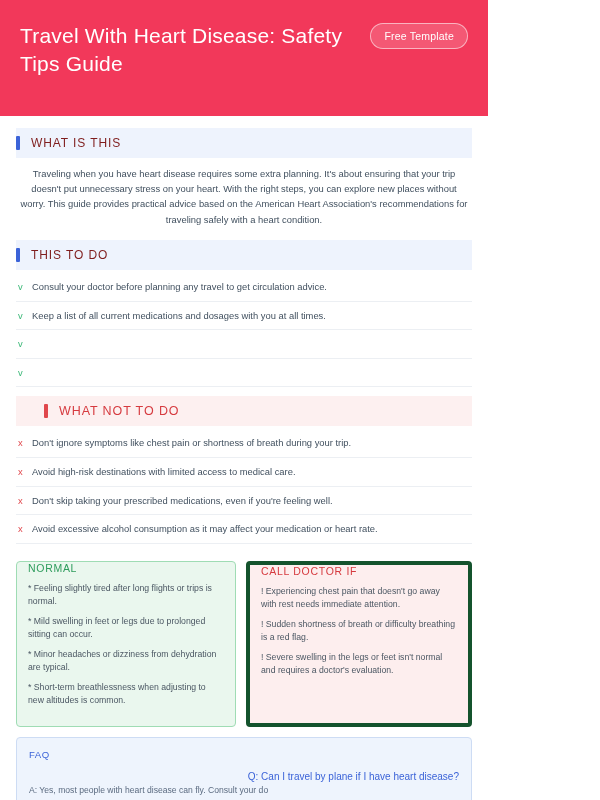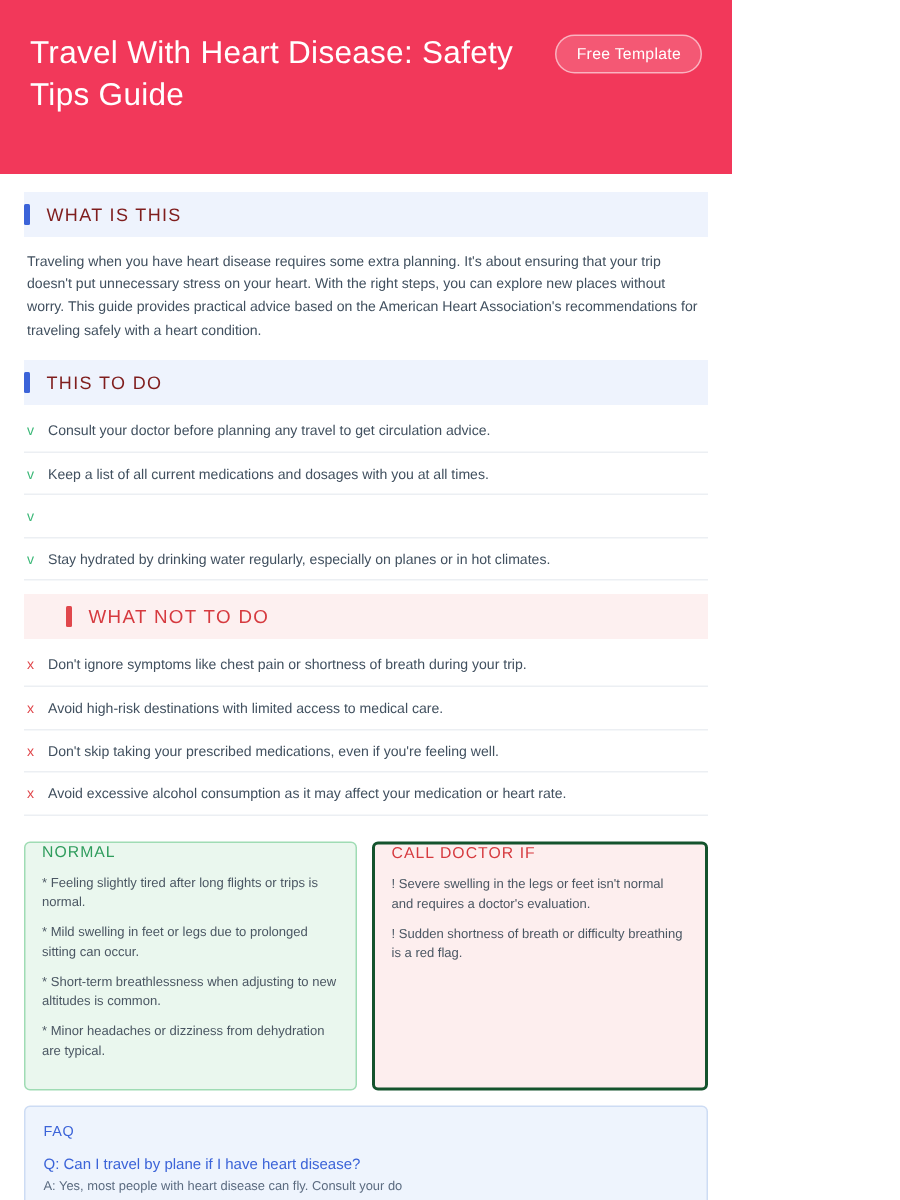--- a/index.html
+++ b/index.html
@@ -82,21 +82,21 @@
   .sec-head.blue .title { color: #7f1d1d; font-size: 12px; }
   .sec-head.red { background: #fdf0f0; padding-left: 28px; }
   .sec-head.red .bar { background: #e0474c; }
   .sec-head.red .title { color: #d63a3f; }
 
   .body-text {
     font-size: 9.4px;
     line-height: 1.62;
     color: #41505f;
     padding: 8px 2px 4px 2px;
-    text-align: left;
+    text-align: center;
   }
 
   .list { padding: 3px 0 0 0; }
   .list-item {
     display: flex;
     align-items: flex-start;
     padding: 7px 2px 7px 2px;
     border-bottom: 1px solid #eceff3;
     font-size: 9.4px;
     line-height: 1.45;
@@ -118,21 +118,21 @@
     margin-top: 8px;
     margin-bottom: 10px;
   }
   .box {
     flex: 1 1 0;
     border-radius: 4px;
     padding: 0 11px 12px 11px;
     min-height: 150px;
   }
   .box.green { background: #eaf7ee; border: 1px solid #9fdcb4; }
-  .box.pink  { background: #fdeeee; border: 2px solid #14532d; }
+  .box.pink  { background: #fdeeee; border: 4px solid #14532d; }
   .box-title {
     font-size: 10.5px;
     letter-spacing: 0.7px;
     margin-bottom: 8px;
   }
   .box.green .box-title { color: #2e9c5c; }
   .box.pink  .box-title { color: #d63a3f; }
   .box-item {
     font-size: 8.7px;
     line-height: 1.5;
@@ -150,20 +150,21 @@
   .faq-title {
     font-size: 9.6px;
     color: #3b63d8;
     letter-spacing: 0.5px;
     margin-bottom: 9px;
   }
   .faq-q {
     font-size: 10px;
     color: #3b63d8;
     line-height: 1.5;
+    text-align: right;
   }
   .faq-a {
     font-size: 8.6px;
     color: #5b6b80;
     line-height: 1.5;
     margin-bottom: 1px;
   }
 
   
   .footer-rule { height: 2px; background: #f2385a; margin: 0 16px; }
@@ -201,21 +202,20 @@
         </div>
         <div class="list-item do">
           <span class="mark">v</span>
           <span class="txt">Keep a list of all current medications and dosages with you at all times.</span>
         </div>
         <div class="list-item do">
           <span class="mark">v</span>
         </div>
         <div class="list-item do">
           <span class="mark">v</span>
-          <span class="txt">Stay hydrated by drinking water regularly, especially on planes or in hot climates.</span>
         </div>
       </div>
     </div>
 
     <div class="section">
       <div class="sec-head red">
         <span class="bar"></span>
         <span class="title">WHAT NOT TO DO</span>
       </div>
       <div class="list">
@@ -236,27 +236,28 @@
           <span class="txt">Avoid excessive alcohol consumption as it may affect your medication or heart rate.</span>
         </div>
       </div>
     </div>
 
     <div class="cols">
       <div class="box green">
         <div class="box-title">NORMAL</div>
         <div class="box-item">* Feeling slightly tired after long flights or trips is normal.</div>
         <div class="box-item">* Mild swelling in feet or legs due to prolonged sitting can occur.</div>
+        <div class="box-item">* Minor headaches or dizziness from dehydration are typical.</div>
         <div class="box-item">* Short-term breathlessness when adjusting to new altitudes is common.</div>
-        <div class="box-item">* Minor headaches or dizziness from dehydration are typical.</div>
       </div>
       <div class="box pink">
         <div class="box-title">CALL DOCTOR IF</div>
+        <div class="box-item">! Experiencing chest pain that doesn't go away with rest needs immediate attention.</div>
+        <div class="box-item">! Sudden shortness of breath or difficulty breathing is a red flag.</div>
         <div class="box-item">! Severe swelling in the legs or feet isn't normal and requires a doctor's evaluation.</div>
-        <div class="box-item">! Sudden shortness of breath or difficulty breathing is a red flag.</div>
       </div>
     </div>
 
     <div class="faq">
       <div class="faq-title">FAQ</div>
       <div class="faq-q">Q: Can I travel by plane if I have heart disease?</div>
       <div class="faq-a">A: Yes, most people with heart disease can fly. Consult your do</div>
       <div class="faq-q">Q: What should I do if I feel unwell during my trip?</div>
       <div class="faq-a">A: Rest immediately and seek medical help if symptoms persist o</div>
     </div>

